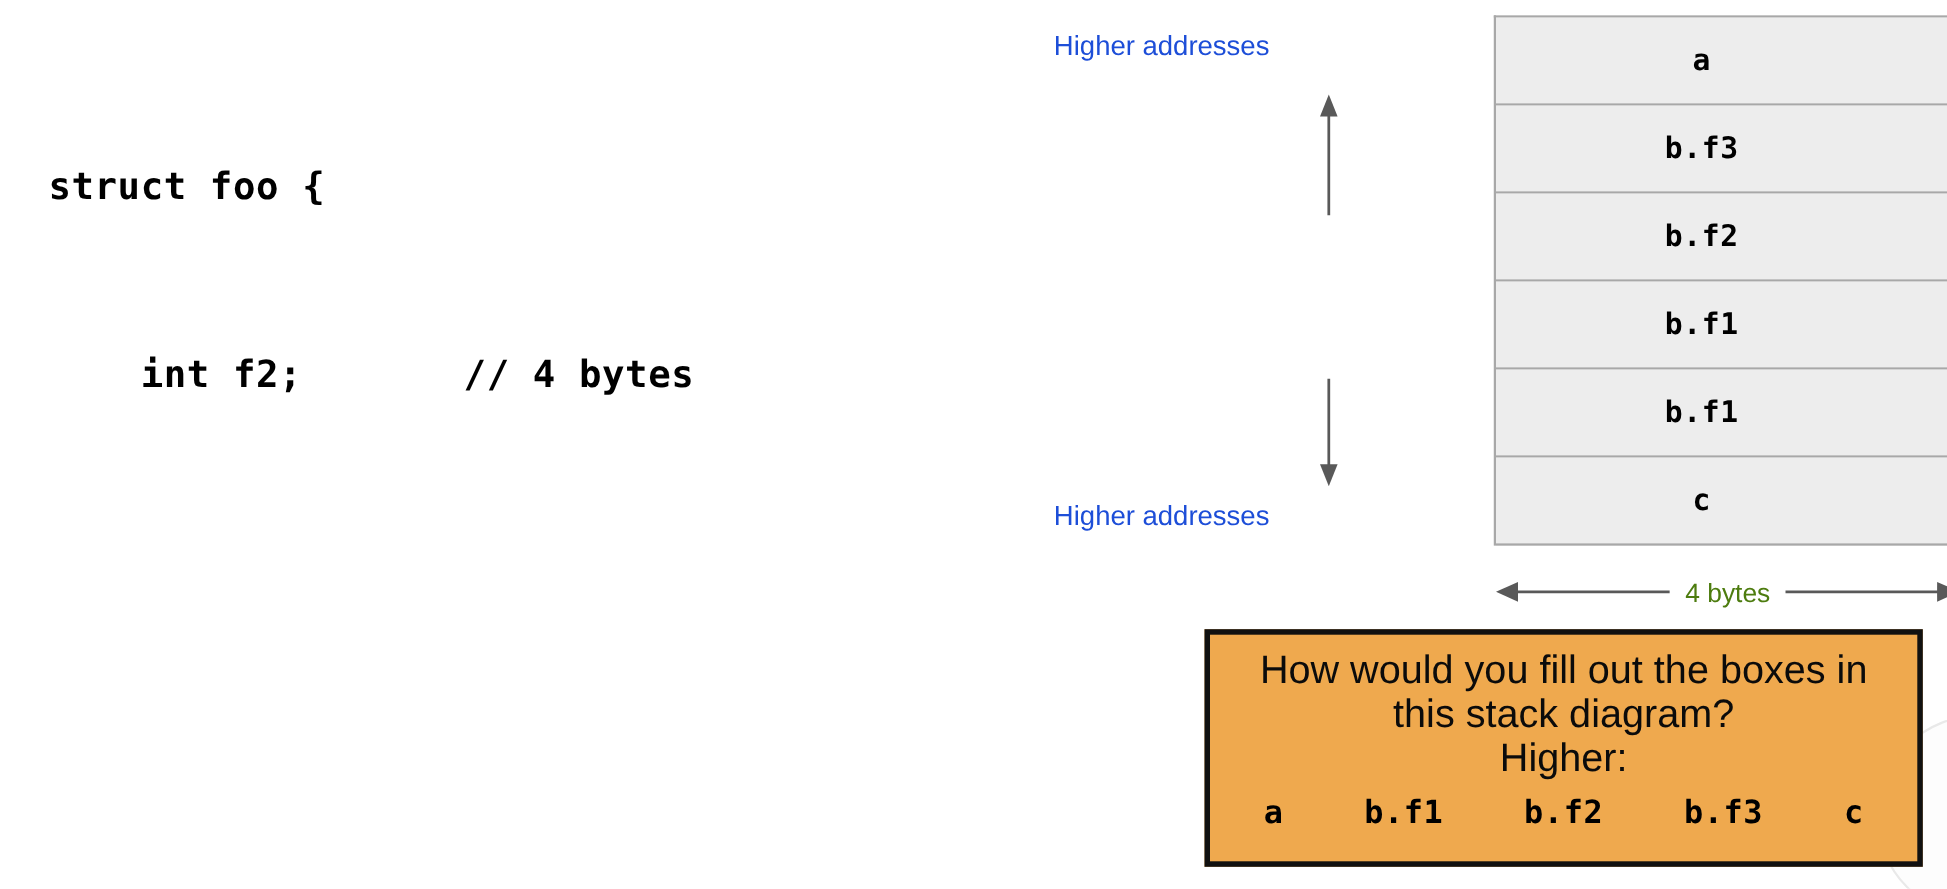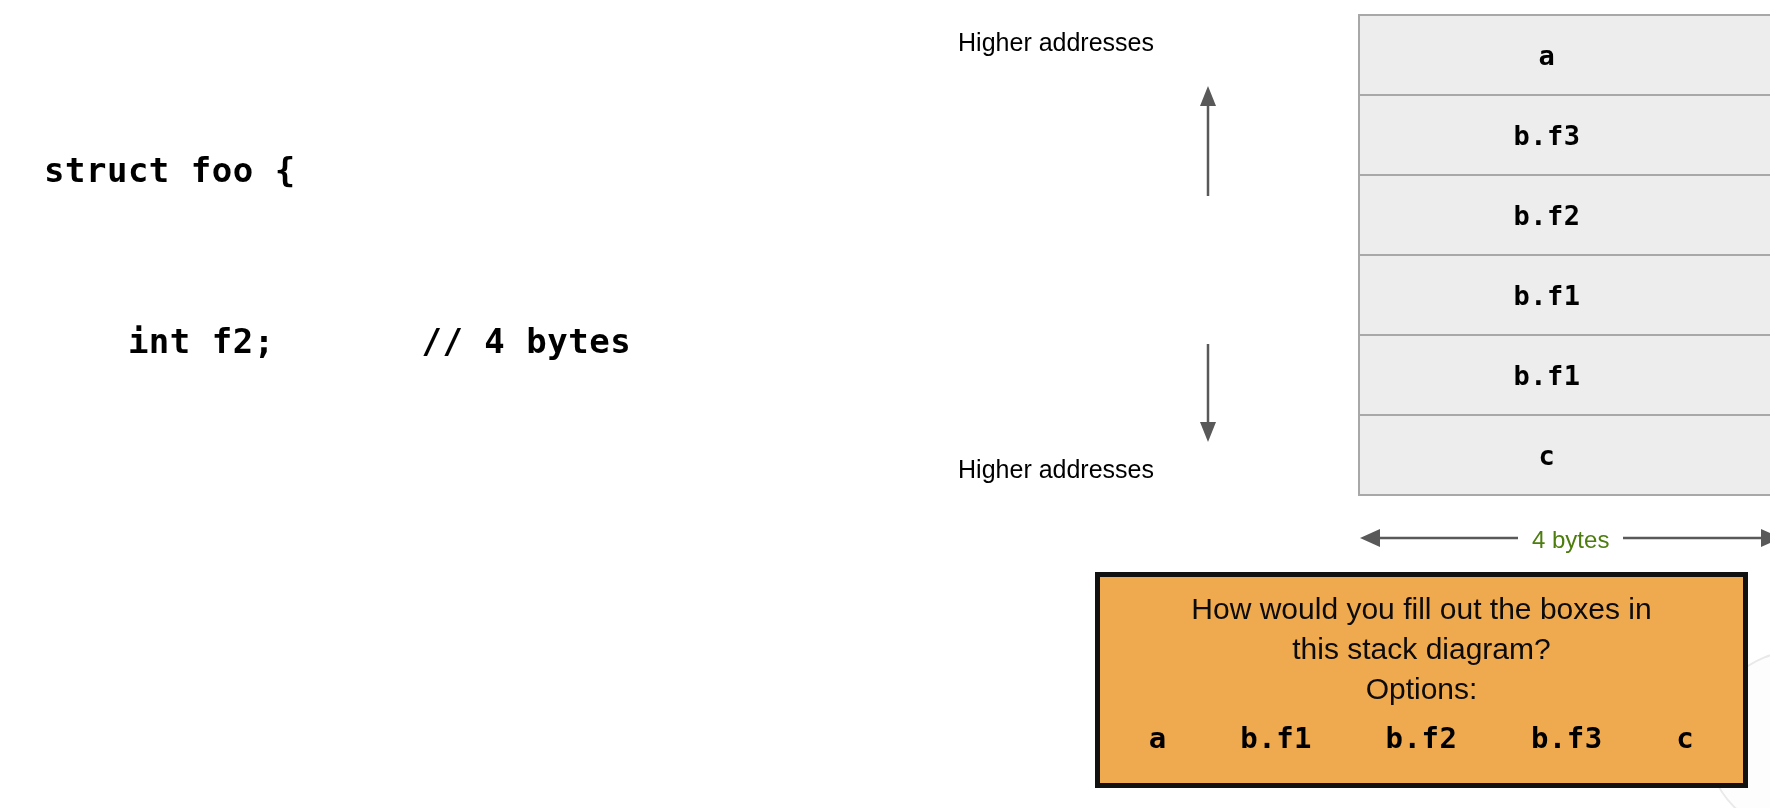--- a/index.html
+++ b/index.html
@@ -56,21 +56,21 @@
     top: 0;
     width: 300px;
     height: 520px;
     z-index: 2;
   }
   .addr-label {
     position: absolute;
     right: 6px;
     font-family: "Liberation Sans", sans-serif;
     font-size: 25px;
-    color: #000000;
+    color: #1d4ed8;
     white-space: nowrap;
     text-align: right;
   }
   #addr-higher { top: 28px; }
   #addr-lower  { top: 455px; }
 
   .v-arrow {
     position: absolute;
     left: 338px;
     width: 20px;
@@ -142,21 +142,21 @@
     border: 5px solid #111111;
     z-index: 3;
     display: flex;
     flex-direction: column;
     align-items: center;
     justify-content: flex-start;
     padding-top: 12px;
   }
   #question-box .q-line {
     font-family: "Liberation Sans", sans-serif;
-    font-size: 30px;
+    font-size: 36px;
     color: #0b0b0b;
     line-height: 40px;
     text-align: center;
     white-space: nowrap;
   }
   #options-row {
     margin-top: 12px;
     width: 100%;
     display: flex;
     align-items: center;
@@ -234,21 +234,21 @@
     <svg width="160" height="24" viewBox="0 0 160 24" xmlns="http://www.w3.org/2000/svg">
       <line x1="0" y1="12" x2="140" y2="12" stroke="#595959" stroke-width="2.5"></line>
       <polygon points="158,12 138,3 138,21" fill="#595959"></polygon>
     </svg>
   </span>
 </div>
 
 <div id="question-box">
   <div class="q-line">How would you fill out the boxes in</div>
   <div class="q-line">this stack diagram?</div>
-  <div class="q-line">Options:</div>
+  <div class="q-line">Higher:</div>
   <div id="options-row">
     <span class="opt">a</span>
     <span class="opt">b.f1</span>
     <span class="opt">b.f2</span>
     <span class="opt">b.f3</span>
     <span class="opt">c</span>
   </div>
 </div>
 
 </body></html>

